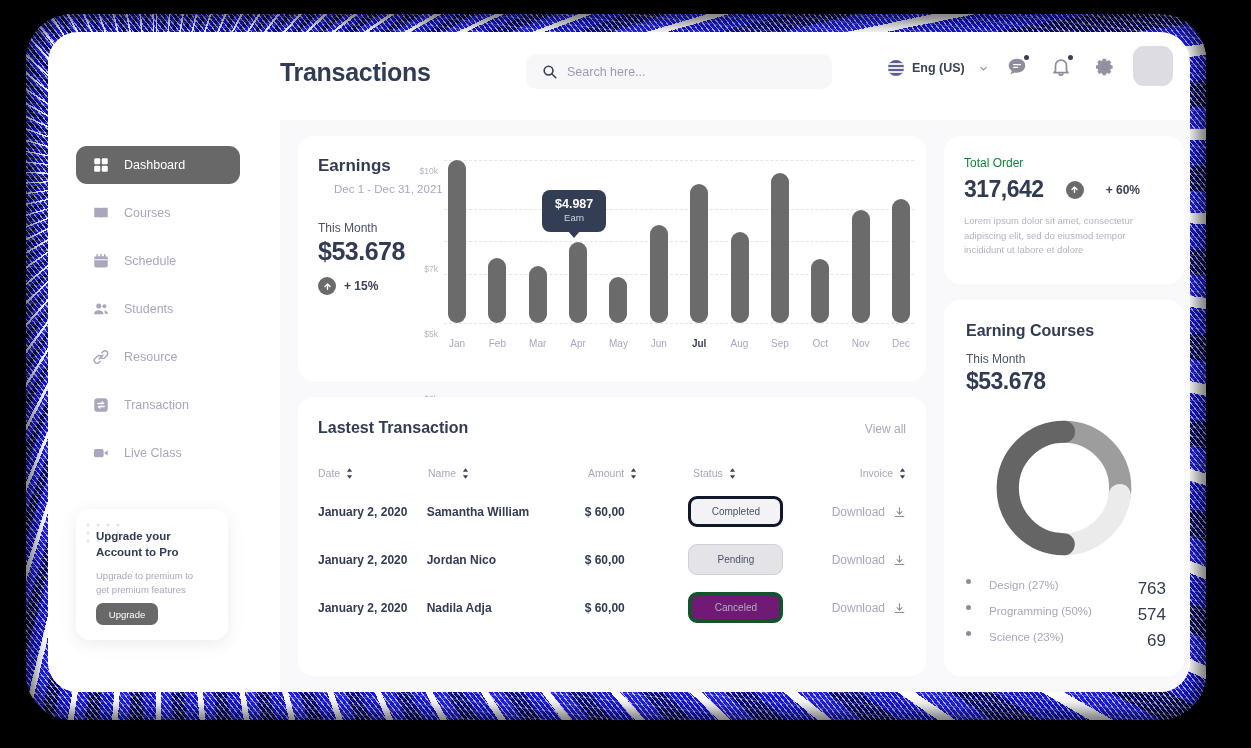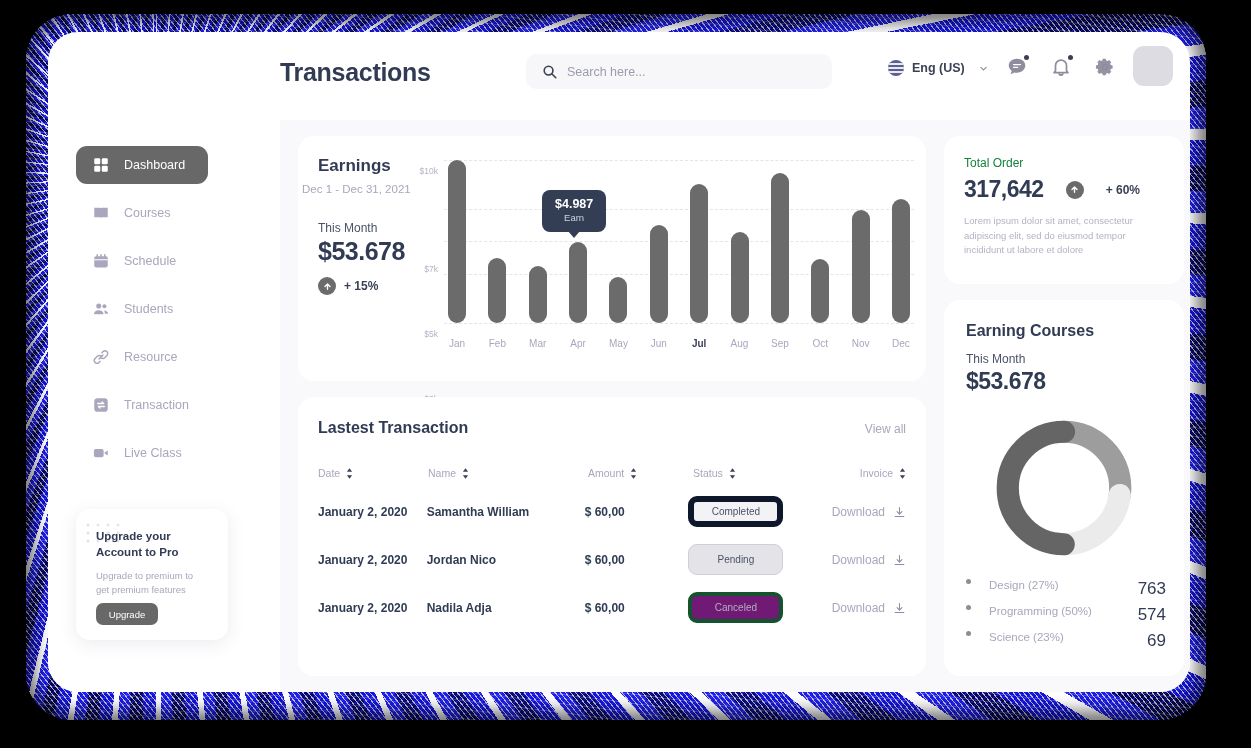--- a/index.html
+++ b/index.html
@@ -75,21 +75,21 @@
     background:#dcdce2; border-radius:11px; cursor:pointer;
   }
 
   
   .sidebar { position:absolute; left:0; top:88px; width:232px; height:572px; background:#fff; }
   .nav-item {
     position:absolute; left:28px; width:152px; height:38px;
     display:flex; align-items:center; gap:14px; padding-left:16px;
     border-radius:11px; cursor:pointer;
   }
-  .nav-item.active { background:#686868; width:132px; }
+  .nav-item.active { background:#686868; width:164px; }
   .nav-label { font-size:12.5px; color:#a9a6bd; }
   .nav-item.active .nav-label { color:#ffffff; }
   .nav-ico { width:18px; height:18px; flex:none; }
 
   .upgrade-card {
     position:absolute; left:28px; top:389px; width:152px; height:131px;
     background:#ffffff; border-radius:14px;
     box-shadow:0 4px 18px rgba(80,80,120,.11);
     overflow:hidden;
   }
@@ -110,21 +110,21 @@
   }
 
   
   .main { position:absolute; left:232px; top:88px; width:910px; height:572px; background:#f9f9fc; }
 
   .card { position:absolute; background:#fff; border-radius:16px; }
 
   
   .card-earn { left:18px; top:16px; width:628px; height:245px; }
   .earn-title { position:absolute; left:20px; top:20px; font-size:17px; font-weight:bold; color:#313b54; }
-  .earn-range { position:absolute; left:4px; top:47px; font-size:11.5px; color:#a9a6bd; }
+  .earn-range { position:absolute; left:36px; top:47px; font-size:11.5px; color:#a9a6bd; }
   .earn-tm { position:absolute; left:20px; top:85px; font-size:12px; color:#4a5168; }
   .earn-amt { position:absolute; left:20px; top:101px; font-size:25px; font-weight:bold; color:#313b54; letter-spacing:-0.5px; }
   .pct { position:absolute; left:20px; top:141px; display:flex; align-items:center; gap:8px; }
   .pct-badge { width:18px; height:18px; border-radius:50%; background:#6b6b6b; display:flex; align-items:center; justify-content:center; }
   .pct-txt { font-size:12px; font-weight:bold; color:#3b4255; }
 
   .chart { position:absolute; left:128px; top:14px; width:488px; height:215px; }
   .ylab { position:absolute; right:100%; margin-right:6px; transform:translateY(-50%);
           font-size:8.5px; color:#b3b3c4; white-space:nowrap; }
   .gl { position:absolute; left:18px; right:0; border-top:1px dashed #e4e4ee; height:0; }
@@ -154,21 +154,21 @@
   .tx-row { height:48px; }
   .c-date { width:110px; } .c-name { width:160px; } .c-amt { width:105px; }
   .c-stat { width:145px; } .c-inv { flex:1; text-align:right; }
   .th { font-size:10.5px; color:#a9a6bd; display:inline-flex; align-items:center; gap:6px; }
   .sorter { width:7px; height:11px; }
   .td { font-size:12px; font-weight:bold; color:#313b54; }
   .badge {
     display:inline-flex; align-items:center; justify-content:center;
     width:95px; height:31px; border-radius:9px; font-size:10px; cursor:pointer;
   }
-  .badge.completed { background:#f3f3f6; border:6px solid #0f172a; color:#4a5168; }
+  .badge.completed { background:#f3f3f6; border:3px solid #0f172a; color:#4a5168; }
   .badge.pending { background:#e4e4e8; border:1px solid #cfcfd8; color:#4a5168; }
   .badge.canceled { background:#701a75; border:4px solid #14532d; color:#b0b0bf; }
   .dl { display:inline-flex; align-items:center; gap:8px; font-size:12px; color:#a9a6bd; cursor:pointer; }
 
   
   .card-order { left:664px; top:16px; width:240px; height:148px; }
   .ord-lab { position:absolute; left:20px; top:20px; font-size:12px; color:#15803d; }
   .ord-row { position:absolute; left:20px; top:40px; display:flex; align-items:center; gap:22px; }
   .ord-num { font-size:23px; font-weight:bold; color:#313b54; letter-spacing:-0.5px; }
   .ord-desc { position:absolute; left:20px; top:78px; width:192px; font-size:9.5px; color:#b3b3c4; line-height:1.55; }

